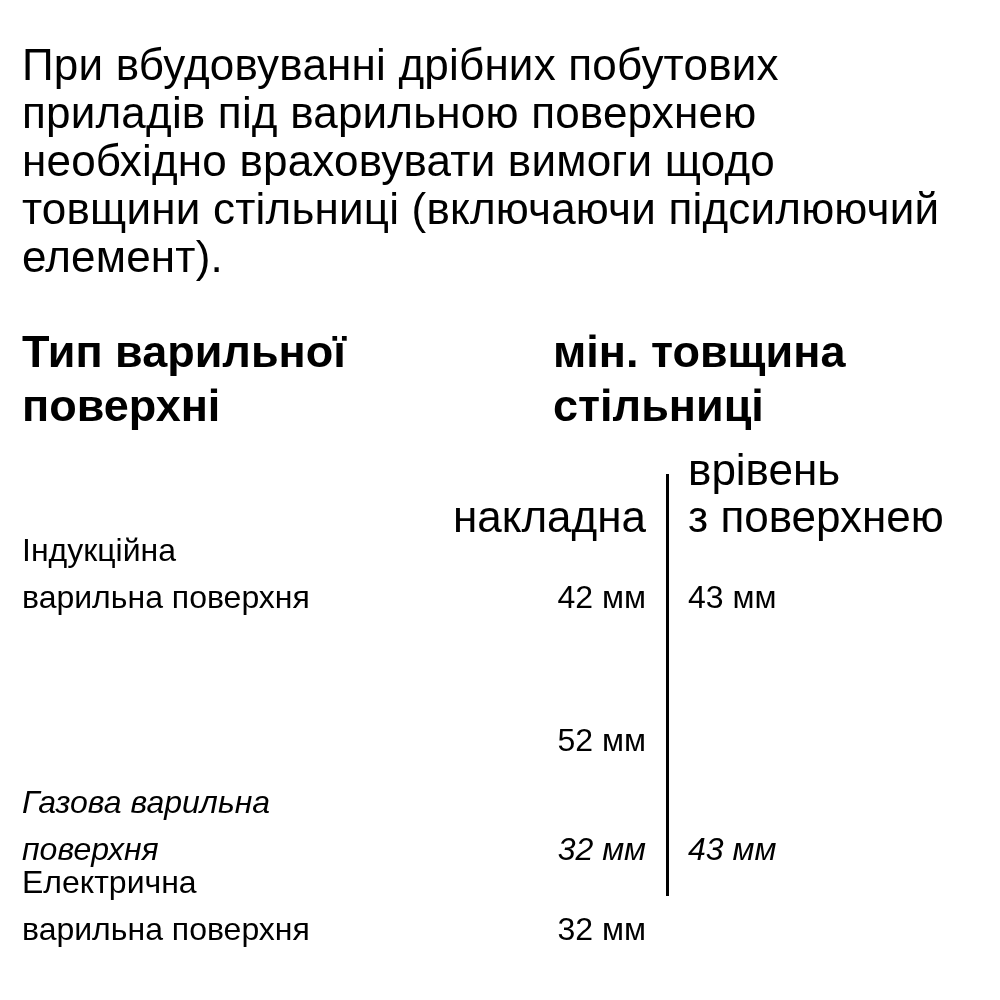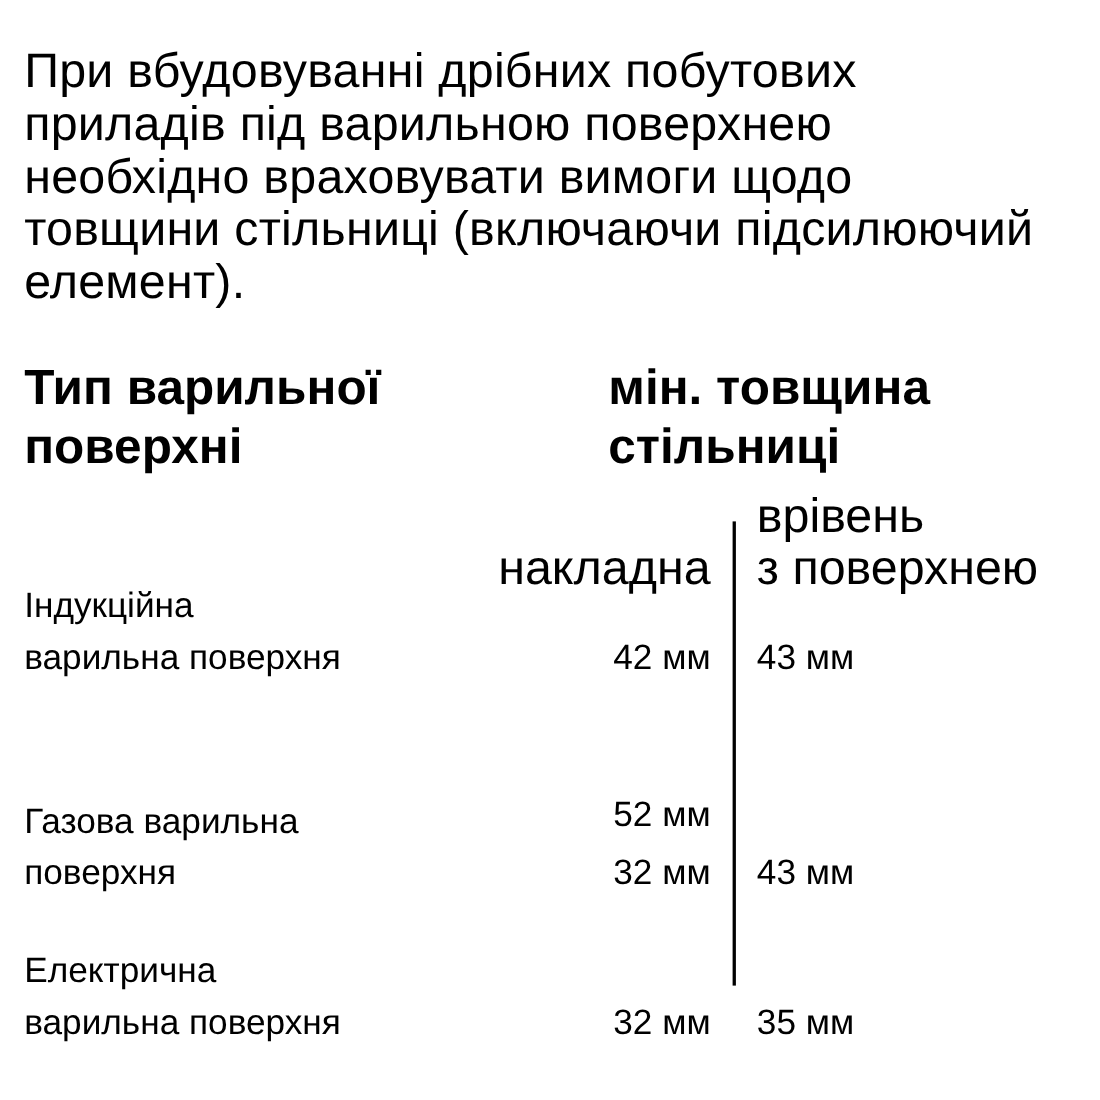--- a/index.html
+++ b/index.html
@@ -101,21 +101,21 @@
     width: 624px;
     text-align: right;
   }
   .row .val-flush {
     position: absolute;
     bottom: 0;
     left: 666px;
   }
   .row-1 { top: 508px; height: 94px; }
   .row-2 { top: 604px; height: 141px; }
-  .row-3 { top: 704px; height: 94px; }
+  .row-3 { top: 760px; height: 94px; font-style: italic; }
   .row-4 { top: 840px; height: 94px; }
 </style>
 </head>
 <body>
 
 <div class="page">
 
   <div class="intro">При вбудовуванні дрібних побутових
 приладів під варильною поверхнею
 необхідно враховувати вимоги щодо
@@ -152,16 +152,15 @@
     <div class="type">Газова варильна
 поверхня</div>
     <div class="val-overlay">32 мм</div>
     <div class="val-flush">43 мм</div>
   </div>
 
   <div class="row row-4">
     <div class="type">Електрична
 варильна поверхня</div>
     <div class="val-overlay">32 мм</div>
-    <div class="val-flush">35 мм</div>
   </div>
 
 </div>
 
 </body></html>

